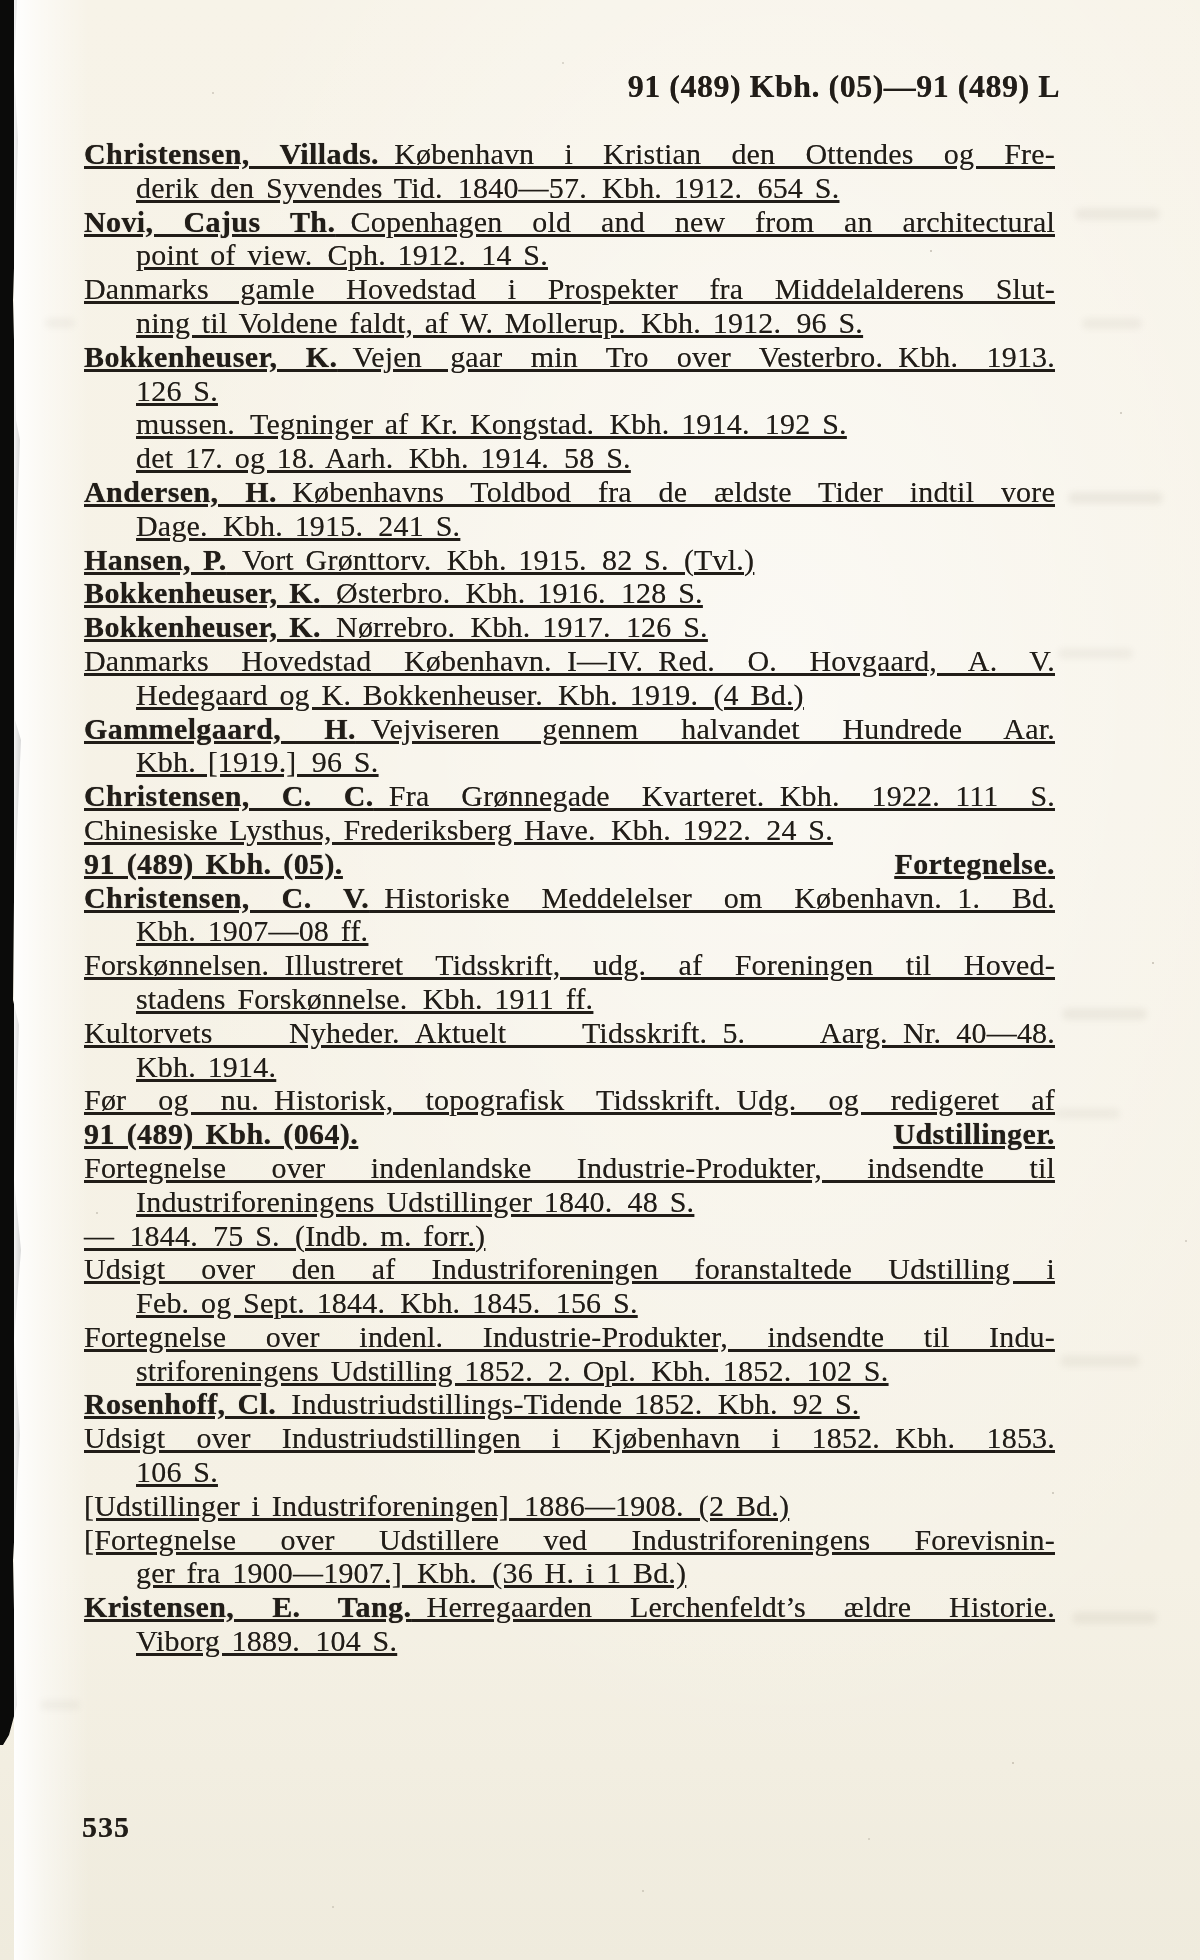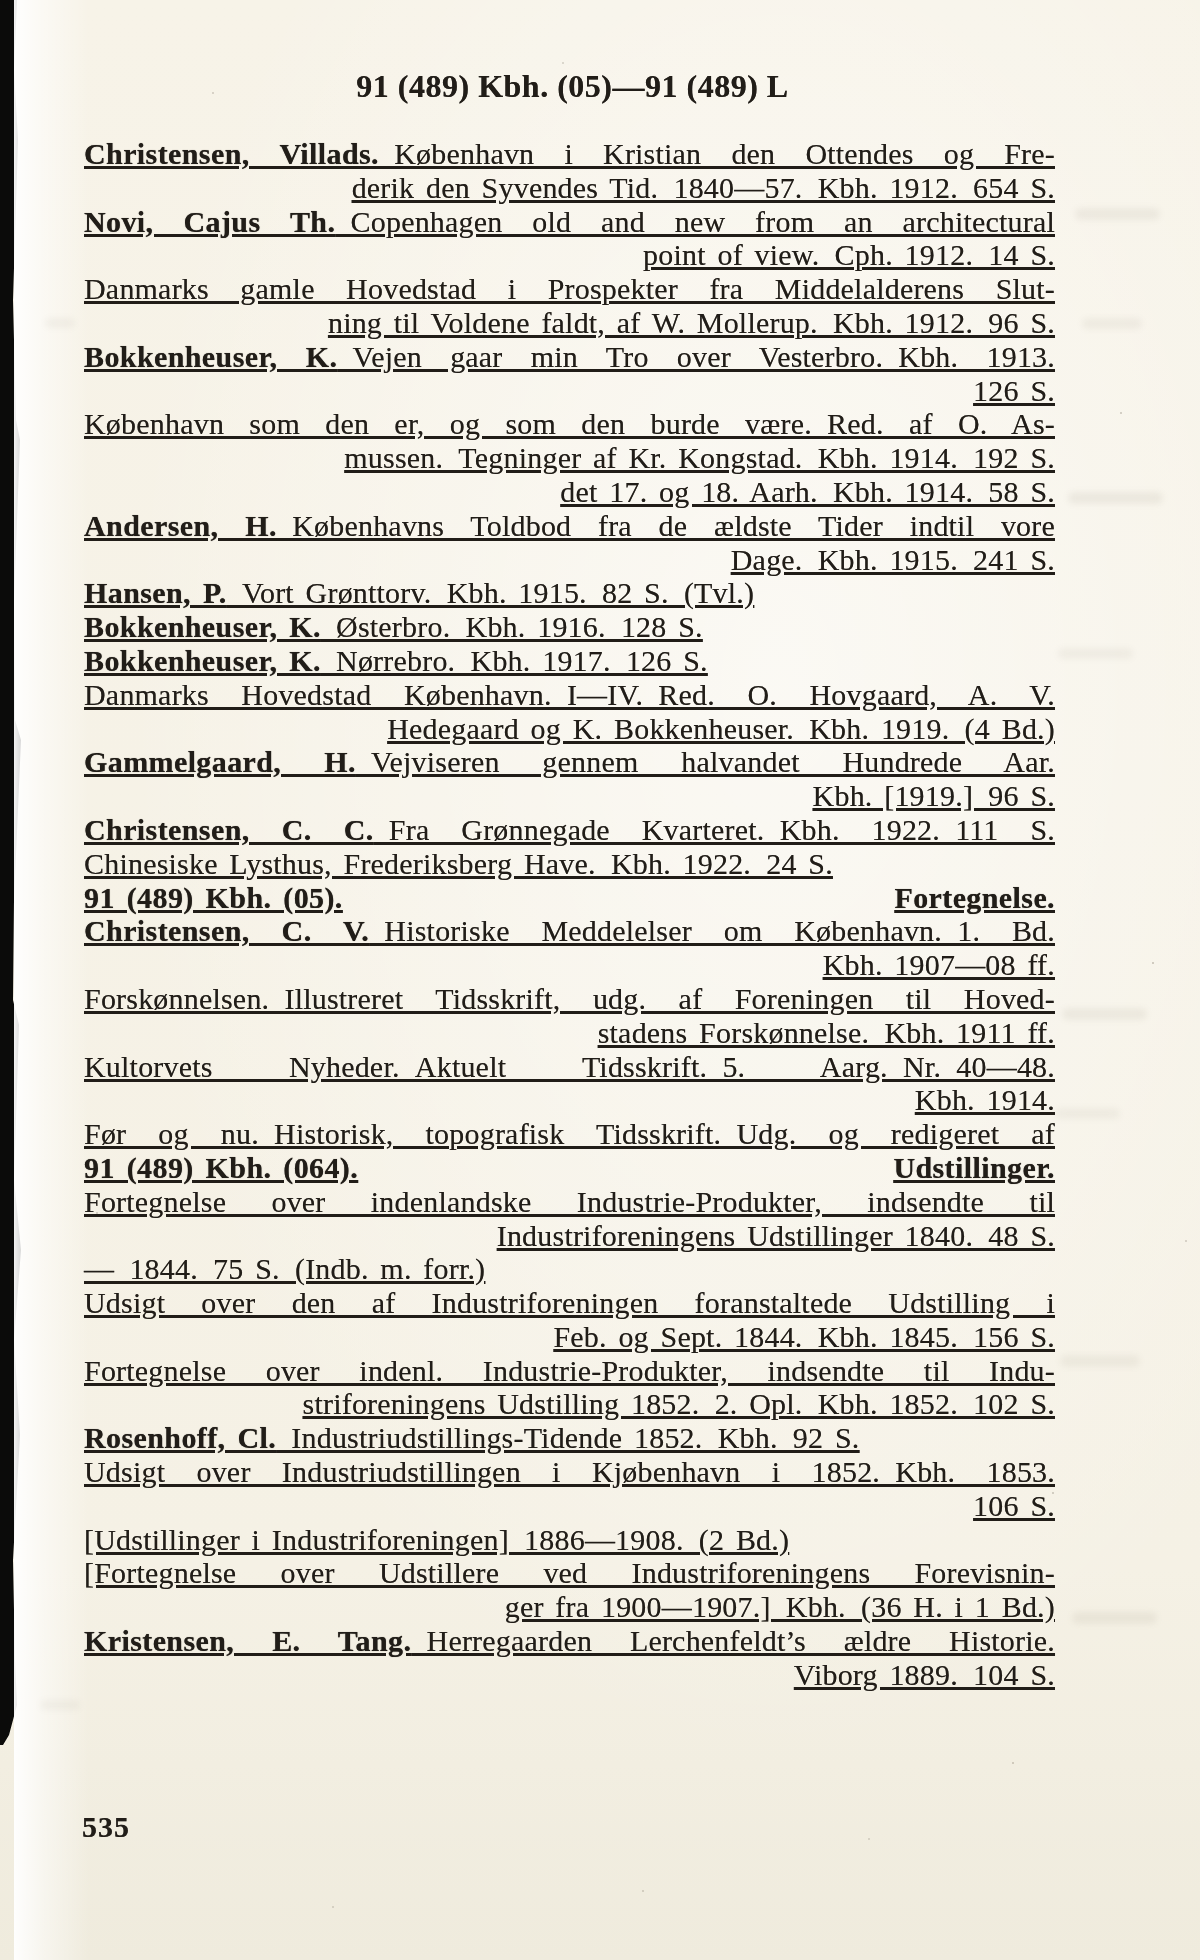--- a/index.html
+++ b/index.html
@@ -23,34 +23,34 @@
       21px 1250px,14px 1340px,20px 1435px,13px 1560px,15px 1660px,17px 1705px,9px 1735px,3px 1745px,0px 1745px);
   }
   
   .edge-glow{
     position:absolute;left:14px;top:0;width:75px;height:1960px;
     background:linear-gradient(90deg,rgba(255,255,255,.95) 0%,rgba(255,255,255,.5) 40%,rgba(255,255,255,0) 100%);
     pointer-events:none;
   }
   .running-head{
     position:absolute;top:68px;left:85px;width:975px;
-    text-align:center;font-weight:700;font-size:32px;line-height:36px;
+    text-align:right;font-weight:700;font-size:32px;line-height:36px;
     letter-spacing:.5px;
     text-shadow:0 0 .6px rgba(25,22,18,.75);
   }
   .text-block{
     position:absolute;left:84px;top:137px;width:971px;text-decoration:underline;
   }
   .line{
     height:33.8px;line-height:33.8px;font-size:30px;
     letter-spacing:.2px;word-spacing:4px;
     white-space:normal;overflow:visible;
     text-shadow:0 0 .5px rgba(30,26,21,.6);
   }
-  .line.indent{padding-left:52px;text-align:right;}
+  .line.indent{padding-left:52px;}
   .line.just{text-align:justify;text-align-last:justify;}
   .line b{font-weight:700;letter-spacing:.4px;text-shadow:0 0 .7px rgba(25,22,18,.8);}
   .line.section{display:flex;justify-content:space-between;font-weight:700;}
   .line.section span{letter-spacing:.4px;text-shadow:0 0 .7px rgba(25,22,18,.8);}
   .page-number{
     position:absolute;top:1810px;left:82px;width:900px;
     text-align:left;font-size:30px;letter-spacing:1px;
     text-shadow:0 0 .5px rgba(30,26,21,.6);
     font-weight:bold;
   }
@@ -96,21 +96,20 @@
 
   <main class="text-block" id="lines">
       <div class="line just"><b>Christensen, Villads.</b><span> København i Kristian den Ottendes og Fre-</span></div>
       <div class="line indent"><span>derik den Syvendes Tid. 1840—57. Kbh. 1912. 654 S.</span></div>
       <div class="line just"><b>Novi, Cajus Th.</b><span> Copenhagen old and new from an architectural</span></div>
       <div class="line indent"><span>point of view. Cph. 1912. 14 S.</span></div>
       <div class="line just"><span>Danmarks gamle Hovedstad i Prospekter fra Middelalderens Slut-</span></div>
       <div class="line indent"><span>ning til Voldene faldt, af W. Mollerup. Kbh. 1912. 96 S.</span></div>
       <div class="line just"><b>Bokkenheuser, K.</b><span> Vejen gaar min Tro over Vesterbro. Kbh. 1913.</span></div>
       <div class="line indent"><span>126 S.</span></div>
-      <div class="line just"><span>København som den er, og som den burde være. Red. af O. As-</span></div>
       <div class="line indent"><span>mussen. Tegninger af Kr. Kongstad. Kbh. 1914. 192 S.</span></div>
       <div class="line indent"><span>det 17. og 18. Aarh. Kbh. 1914. 58 S.</span></div>
       <div class="line just"><b>Andersen, H.</b><span> Københavns Toldbod fra de ældste Tider indtil vore</span></div>
       <div class="line indent"><span>Dage. Kbh. 1915. 241 S.</span></div>
       <div class="line"><b>Hansen, P.</b><span> Vort Grønttorv. Kbh. 1915. 82 S. (Tvl.)</span></div>
       <div class="line"><b>Bokkenheuser, K.</b><span> Østerbro. Kbh. 1916. 128 S.</span></div>
       <div class="line"><b>Bokkenheuser, K.</b><span> Nørrebro. Kbh. 1917. 126 S.</span></div>
       <div class="line just"><span>Danmarks Hovedstad København. I—IV. Red. O. Hovgaard, A. V.</span></div>
       <div class="line indent"><span>Hedegaard og K. Bokkenheuser. Kbh. 1919. (4 Bd.)</span></div>
       <div class="line just"><b>Gammelgaard, H.</b><span> Vejviseren gennem halvandet Hundrede Aar.</span></div>

